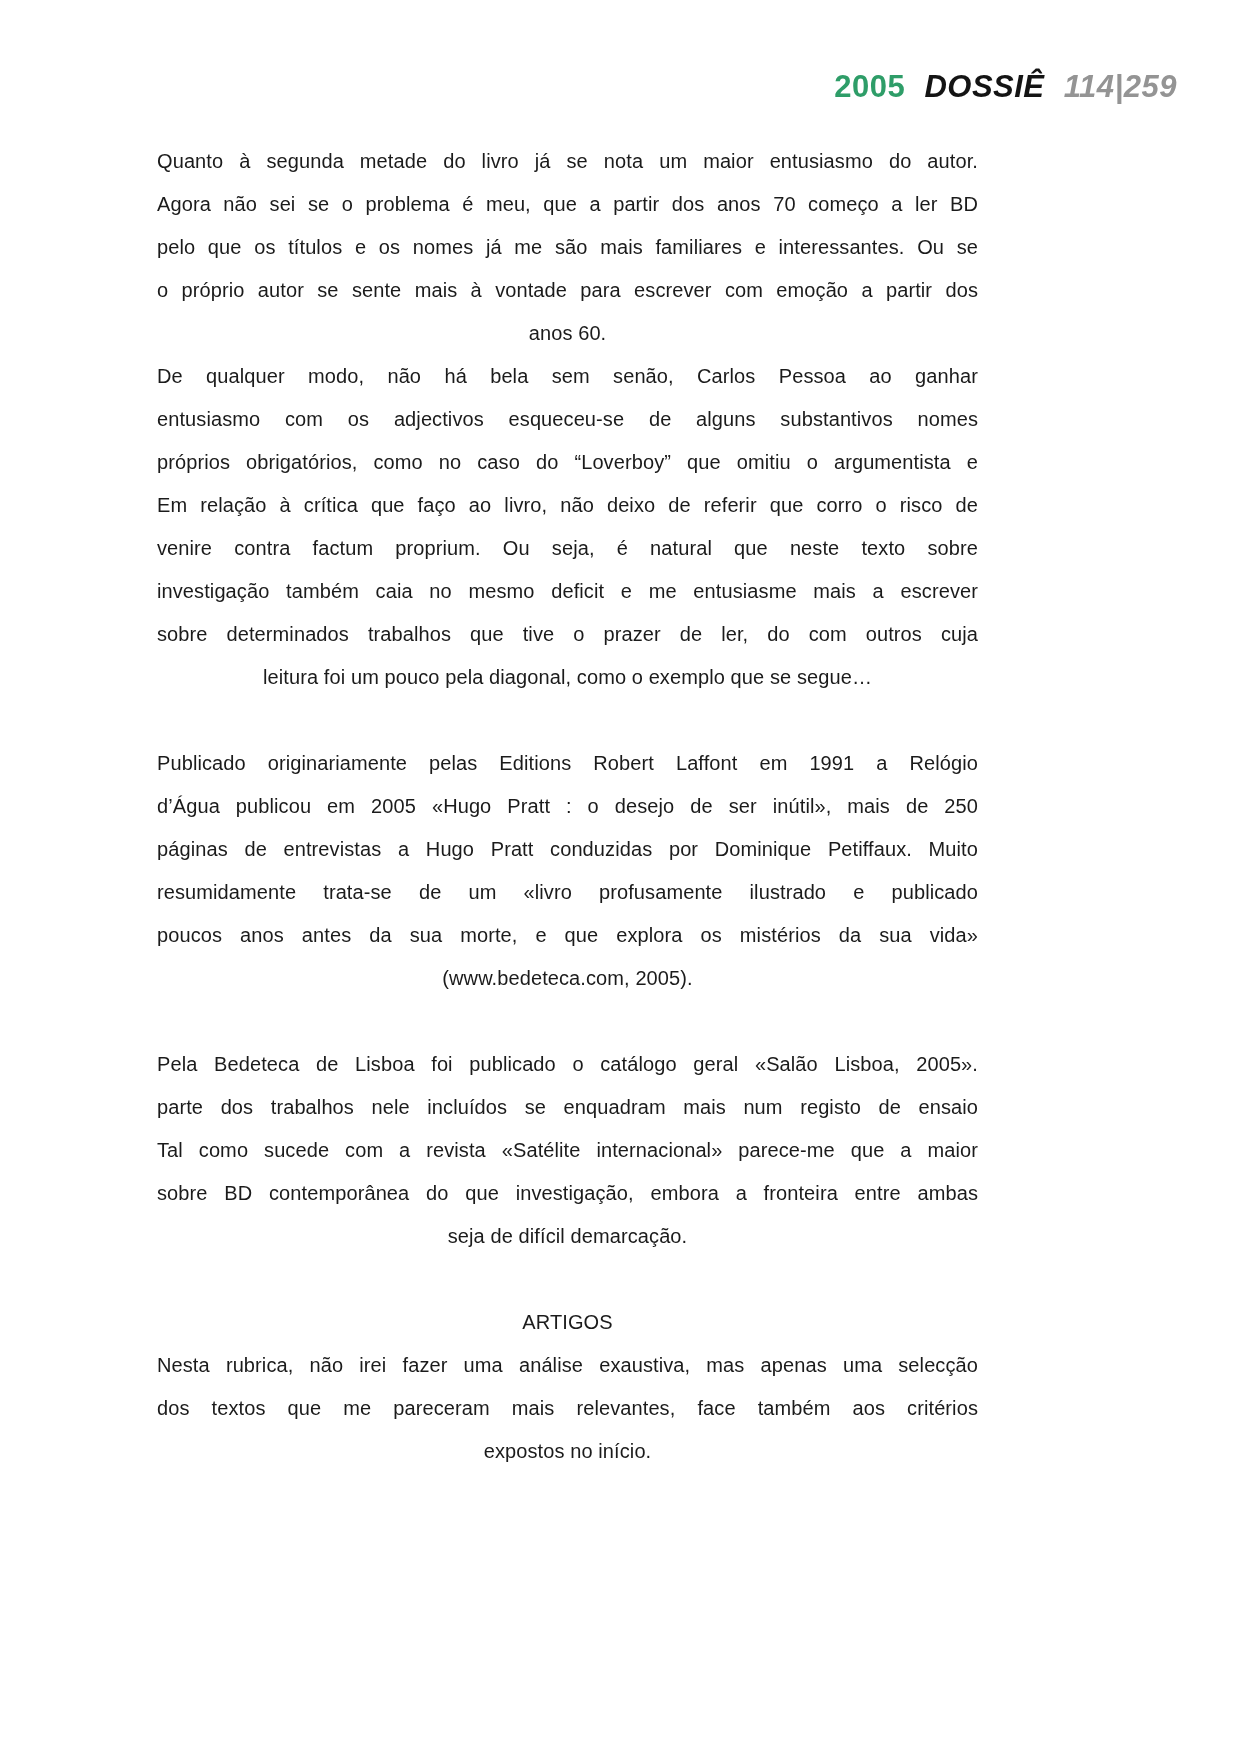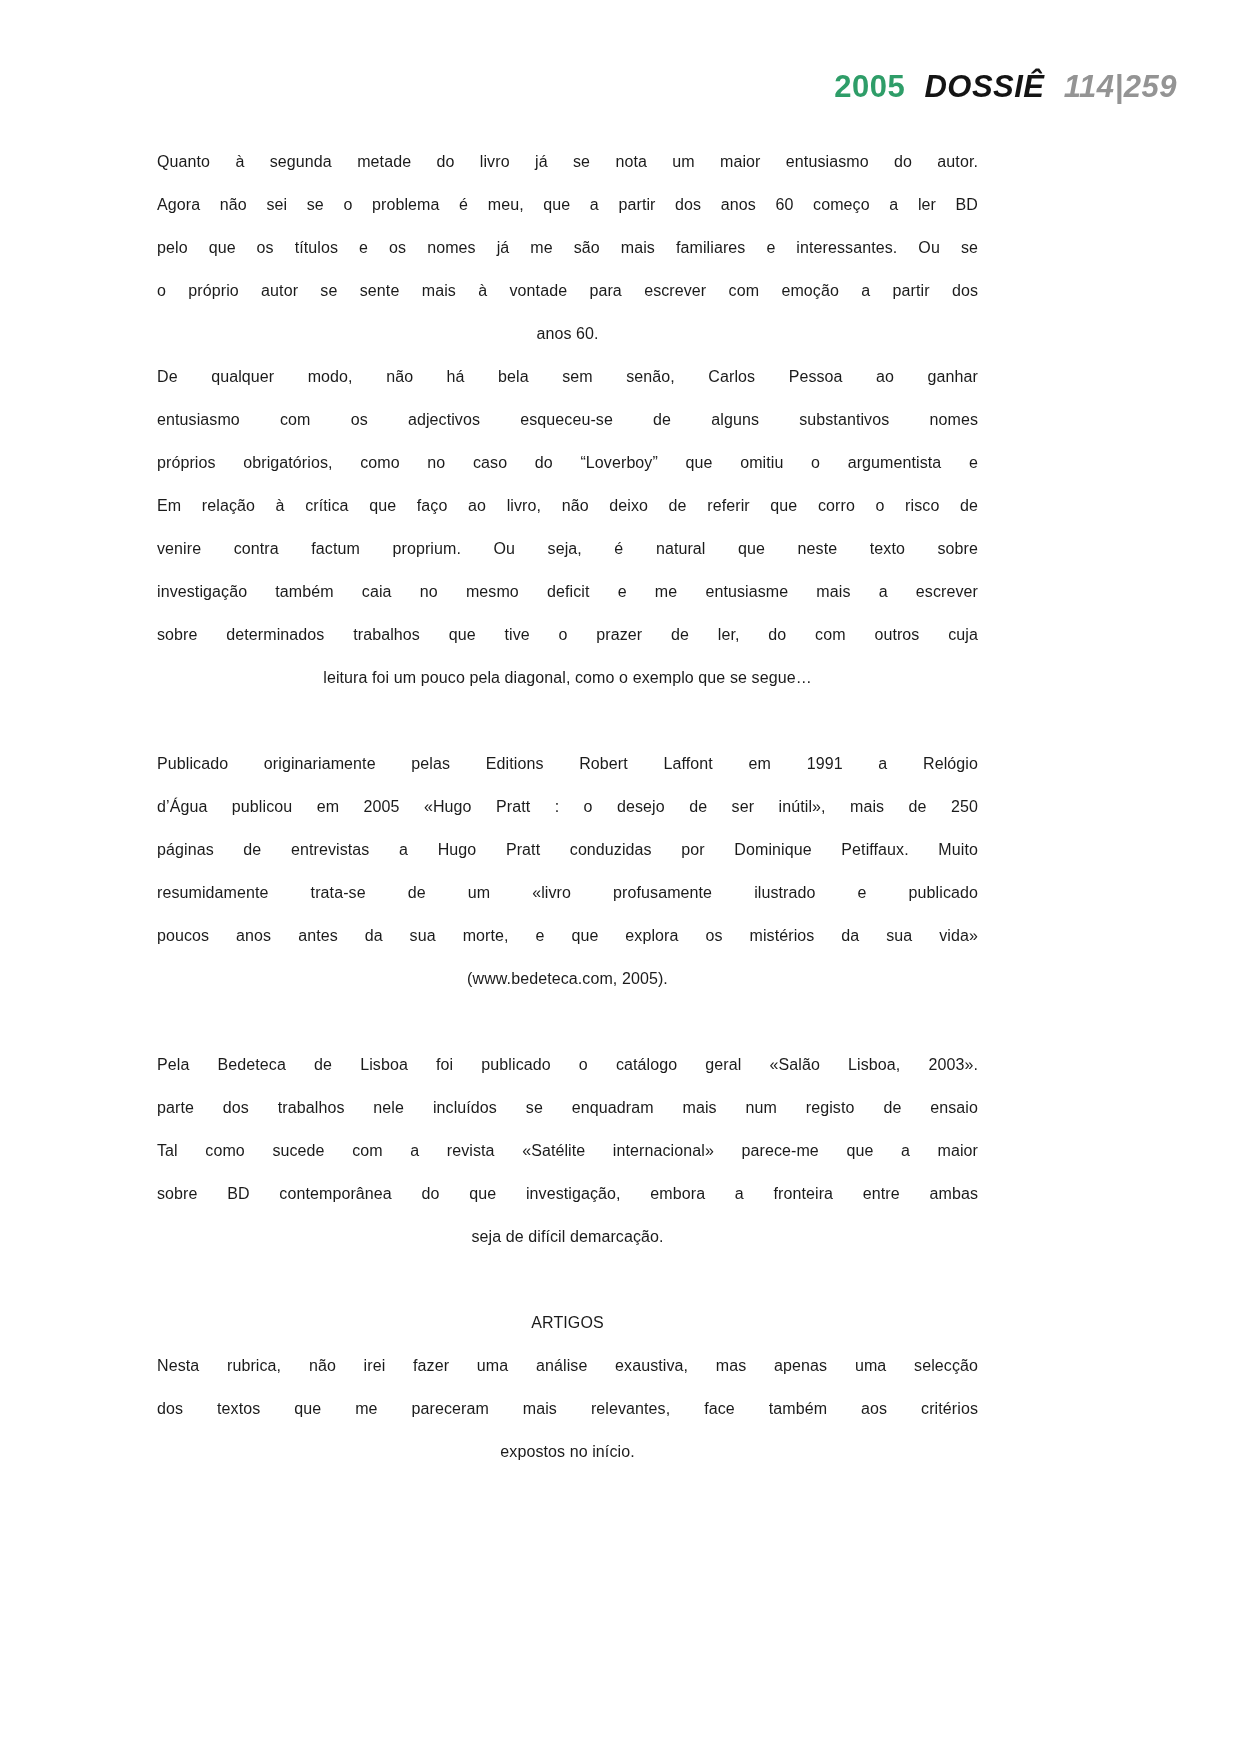--- a/index.html
+++ b/index.html
@@ -21,21 +21,21 @@
     white-space: nowrap;
     letter-spacing: 0.5px;
   }
   .page-header .seg { display: inline-block; }
   .page-header .seg + .seg { margin-left: 10px; font-style: italic; }
   .content {
     position: absolute;
     left: 157px;
     top: 140px;
     width: 821px;
-    font-size: 16px;
+    font-size: 20px;
     line-height: 43px;
     letter-spacing: 0.1px;
   }
   .paragraph { margin: 0; }
   .line {
     height: 43px;
     line-height: 43px;
     overflow: hidden;
     text-align: center;
     white-space: normal;
@@ -51,21 +51,21 @@
 
 <div class="page-header">
   <span class="seg" style="color: rgb(46, 157, 104);">2005</span>
   <span class="seg" style="color: rgb(20, 20, 20);">DOSSIÊ</span>
   <span class="seg" style="color: rgb(148, 148, 148);">114|259</span>
 </div>
 
 <main class="content" style="color: rgb(27, 27, 27);">
     <div class="paragraph">
       <div class="line j">Quanto à segunda metade do livro já se nota um maior entusiasmo do autor.</div>
-      <div class="line j">Agora não sei se o problema é meu, que a partir dos anos 60 começo a ler BD</div>
+      <div class="line j">Agora não sei se o problema é meu, que a partir dos anos 70 começo a ler BD</div>
       <div class="line j">pelo que os títulos e os nomes já me são mais familiares e interessantes. Ou se</div>
       <div class="line j">o próprio autor se sente mais à vontade para escrever com emoção a partir dos</div>
       <div class="line">anos 60.</div>
     </div>
     <div class="paragraph">
       <div class="line j">De qualquer modo, não há bela sem senão, Carlos Pessoa ao ganhar</div>
       <div class="line j">entusiasmo com os adjectivos esqueceu-se de alguns substantivos nomes</div>
       <div class="line j">próprios obrigatórios, como no caso do “Loverboy” que omitiu o argumentista e</div>
     </div>
     <div class="paragraph">
@@ -79,21 +79,21 @@
     <div class="paragraph">
       <div class="line j">Publicado originariamente pelas Editions Robert Laffont em 1991 a Relógio</div>
       <div class="line j">d’Água publicou em 2005 «Hugo Pratt : o desejo de ser inútil», mais de 250</div>
       <div class="line j">páginas de entrevistas a Hugo Pratt conduzidas por Dominique Petiffaux. Muito</div>
       <div class="line j">resumidamente trata-se de um «livro profusamente ilustrado e publicado</div>
       <div class="line j">poucos anos antes da sua morte, e que explora os mistérios da sua vida»</div>
       <div class="line">(www.bedeteca.com, 2005).</div>
     </div>
     <div class="spacer"></div>
     <div class="paragraph">
-      <div class="line j">Pela Bedeteca de Lisboa foi publicado o catálogo geral «Salão Lisboa, 2003».</div>
+      <div class="line j">Pela Bedeteca de Lisboa foi publicado o catálogo geral «Salão Lisboa, 2005».</div>
       <div class="line j">parte dos trabalhos nele incluídos se enquadram mais num registo de ensaio</div>
       <div class="line j">Tal como sucede com a revista «Satélite internacional» parece-me que a maior</div>
       <div class="line j">sobre BD contemporânea do que investigação, embora a fronteira entre ambas</div>
       <div class="line">seja de difícil demarcação.</div>
     </div>
     <div class="spacer"></div>
     <div class="line heading">ARTIGOS</div>
     <div class="paragraph">
       <div class="line j">Nesta rubrica, não irei fazer uma análise exaustiva, mas apenas uma selecção</div>
       <div class="line j">dos textos que me pareceram mais relevantes, face também aos critérios</div>

